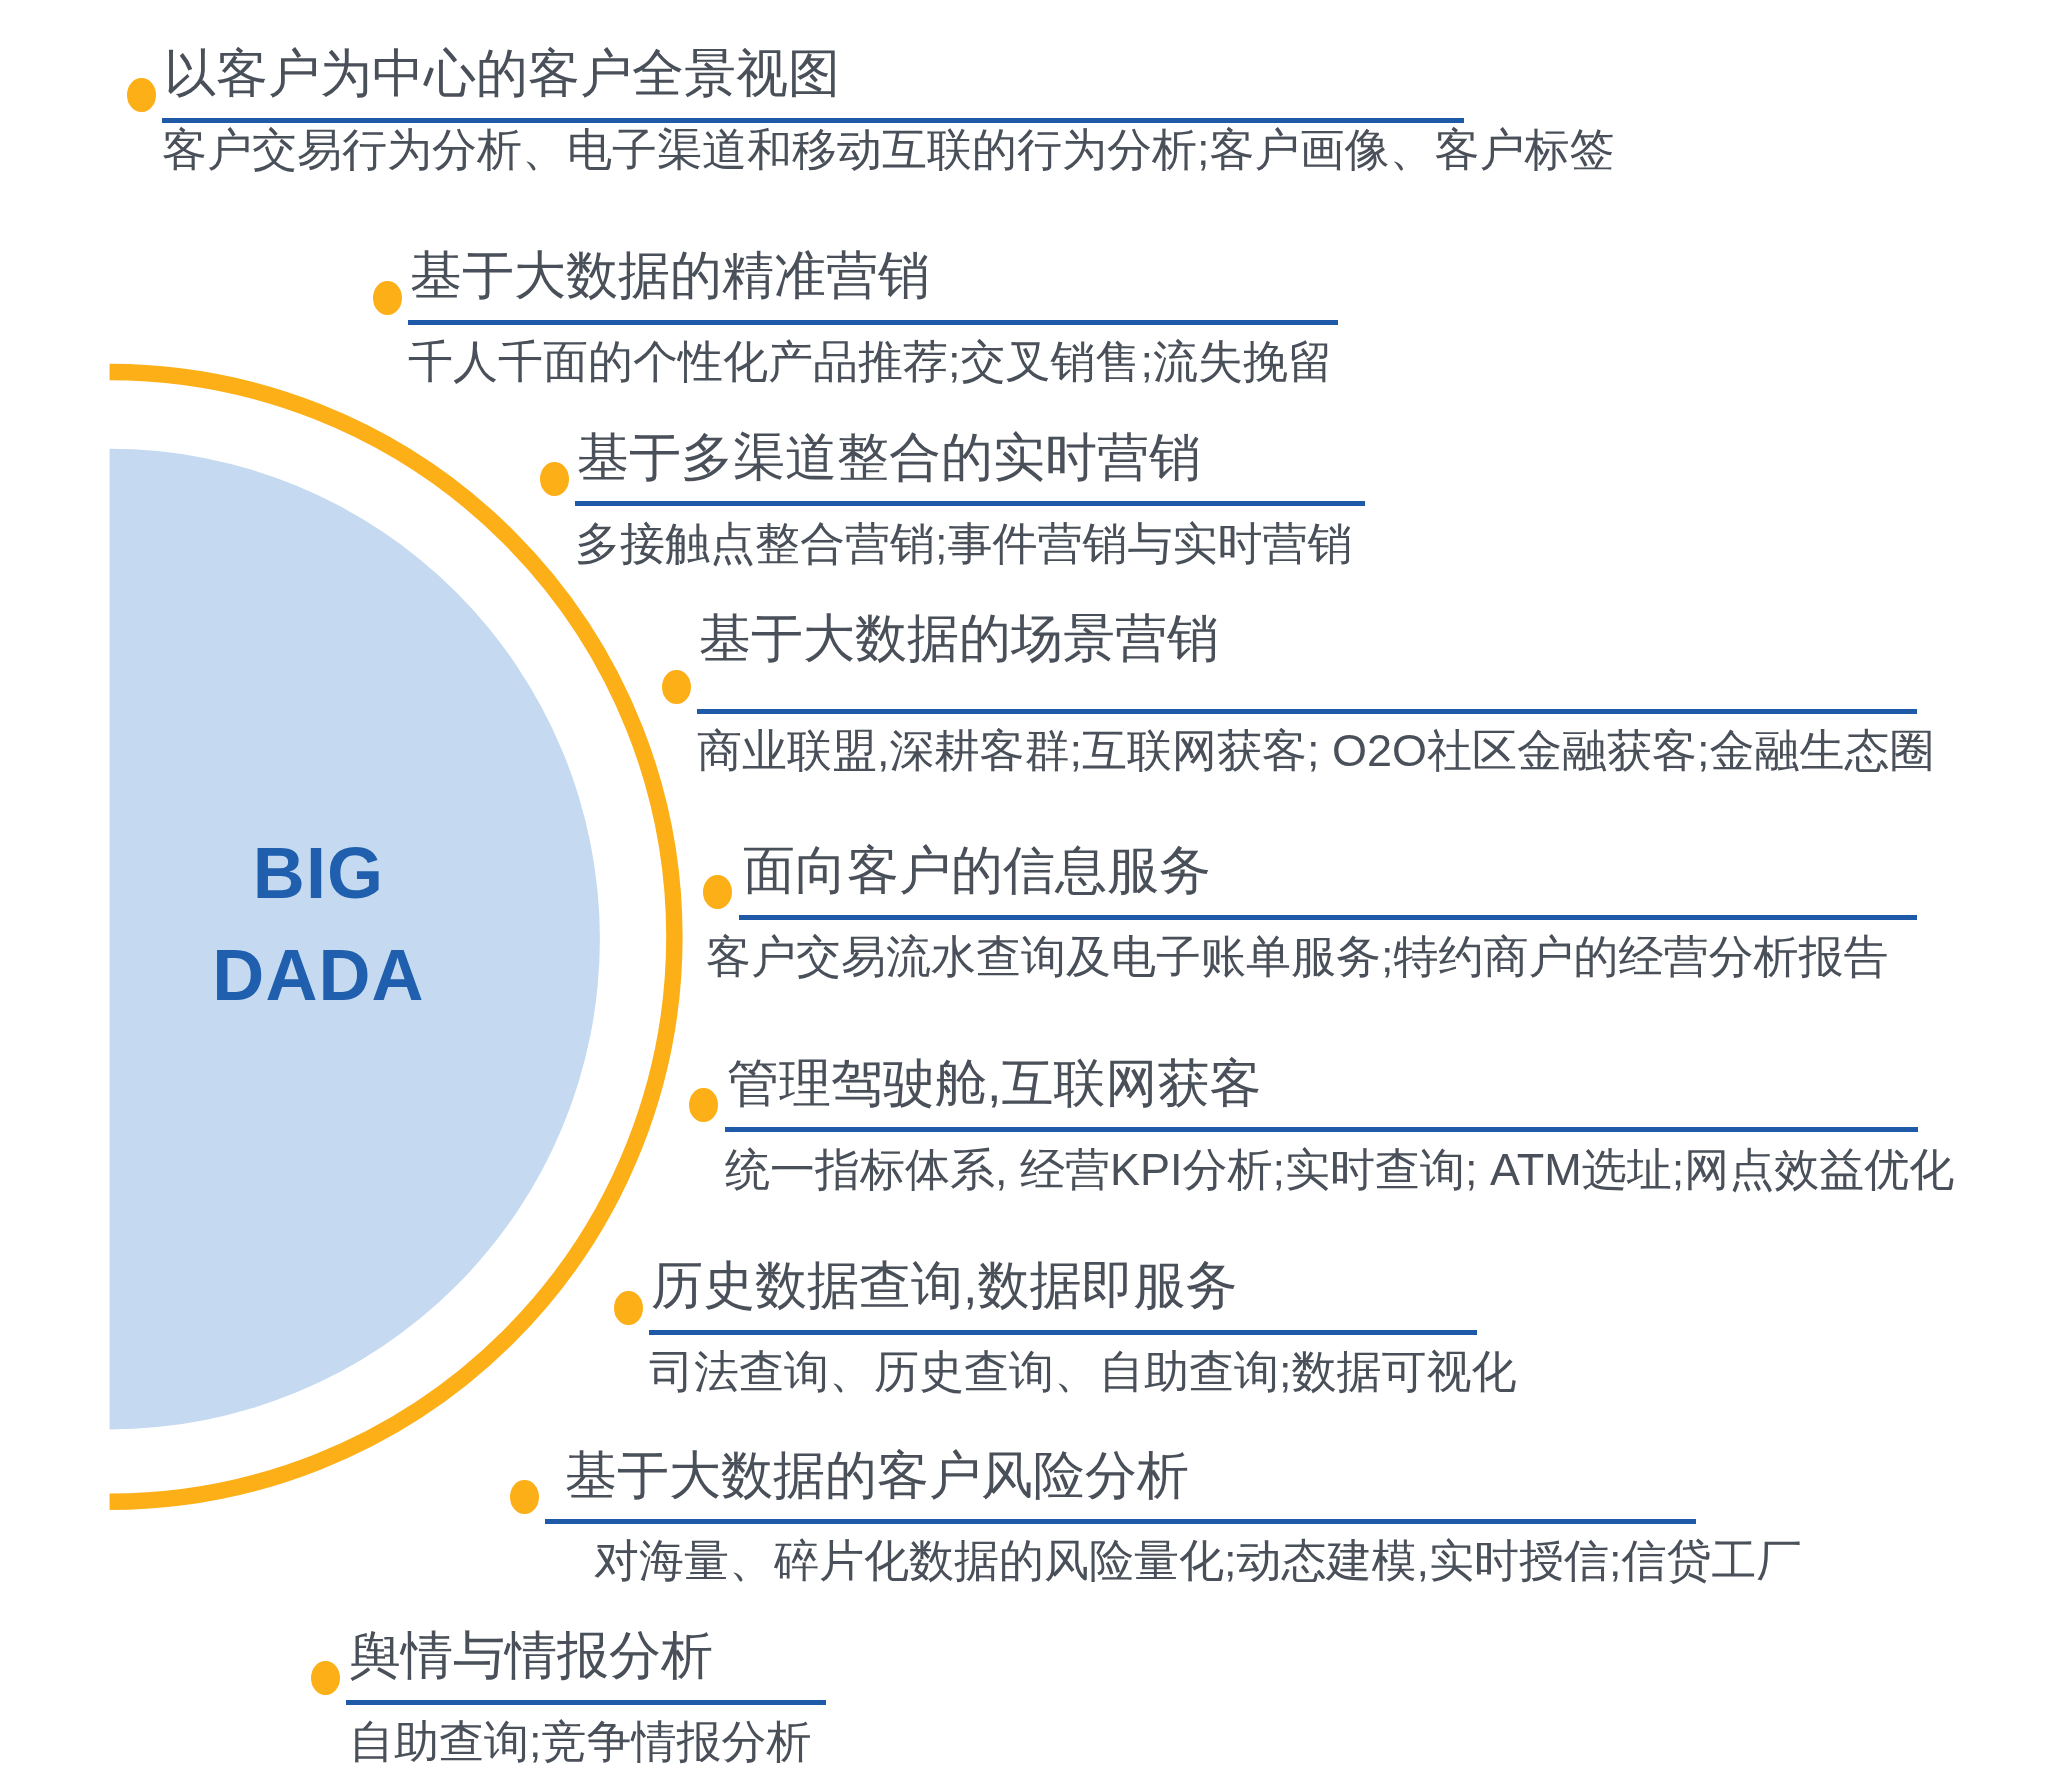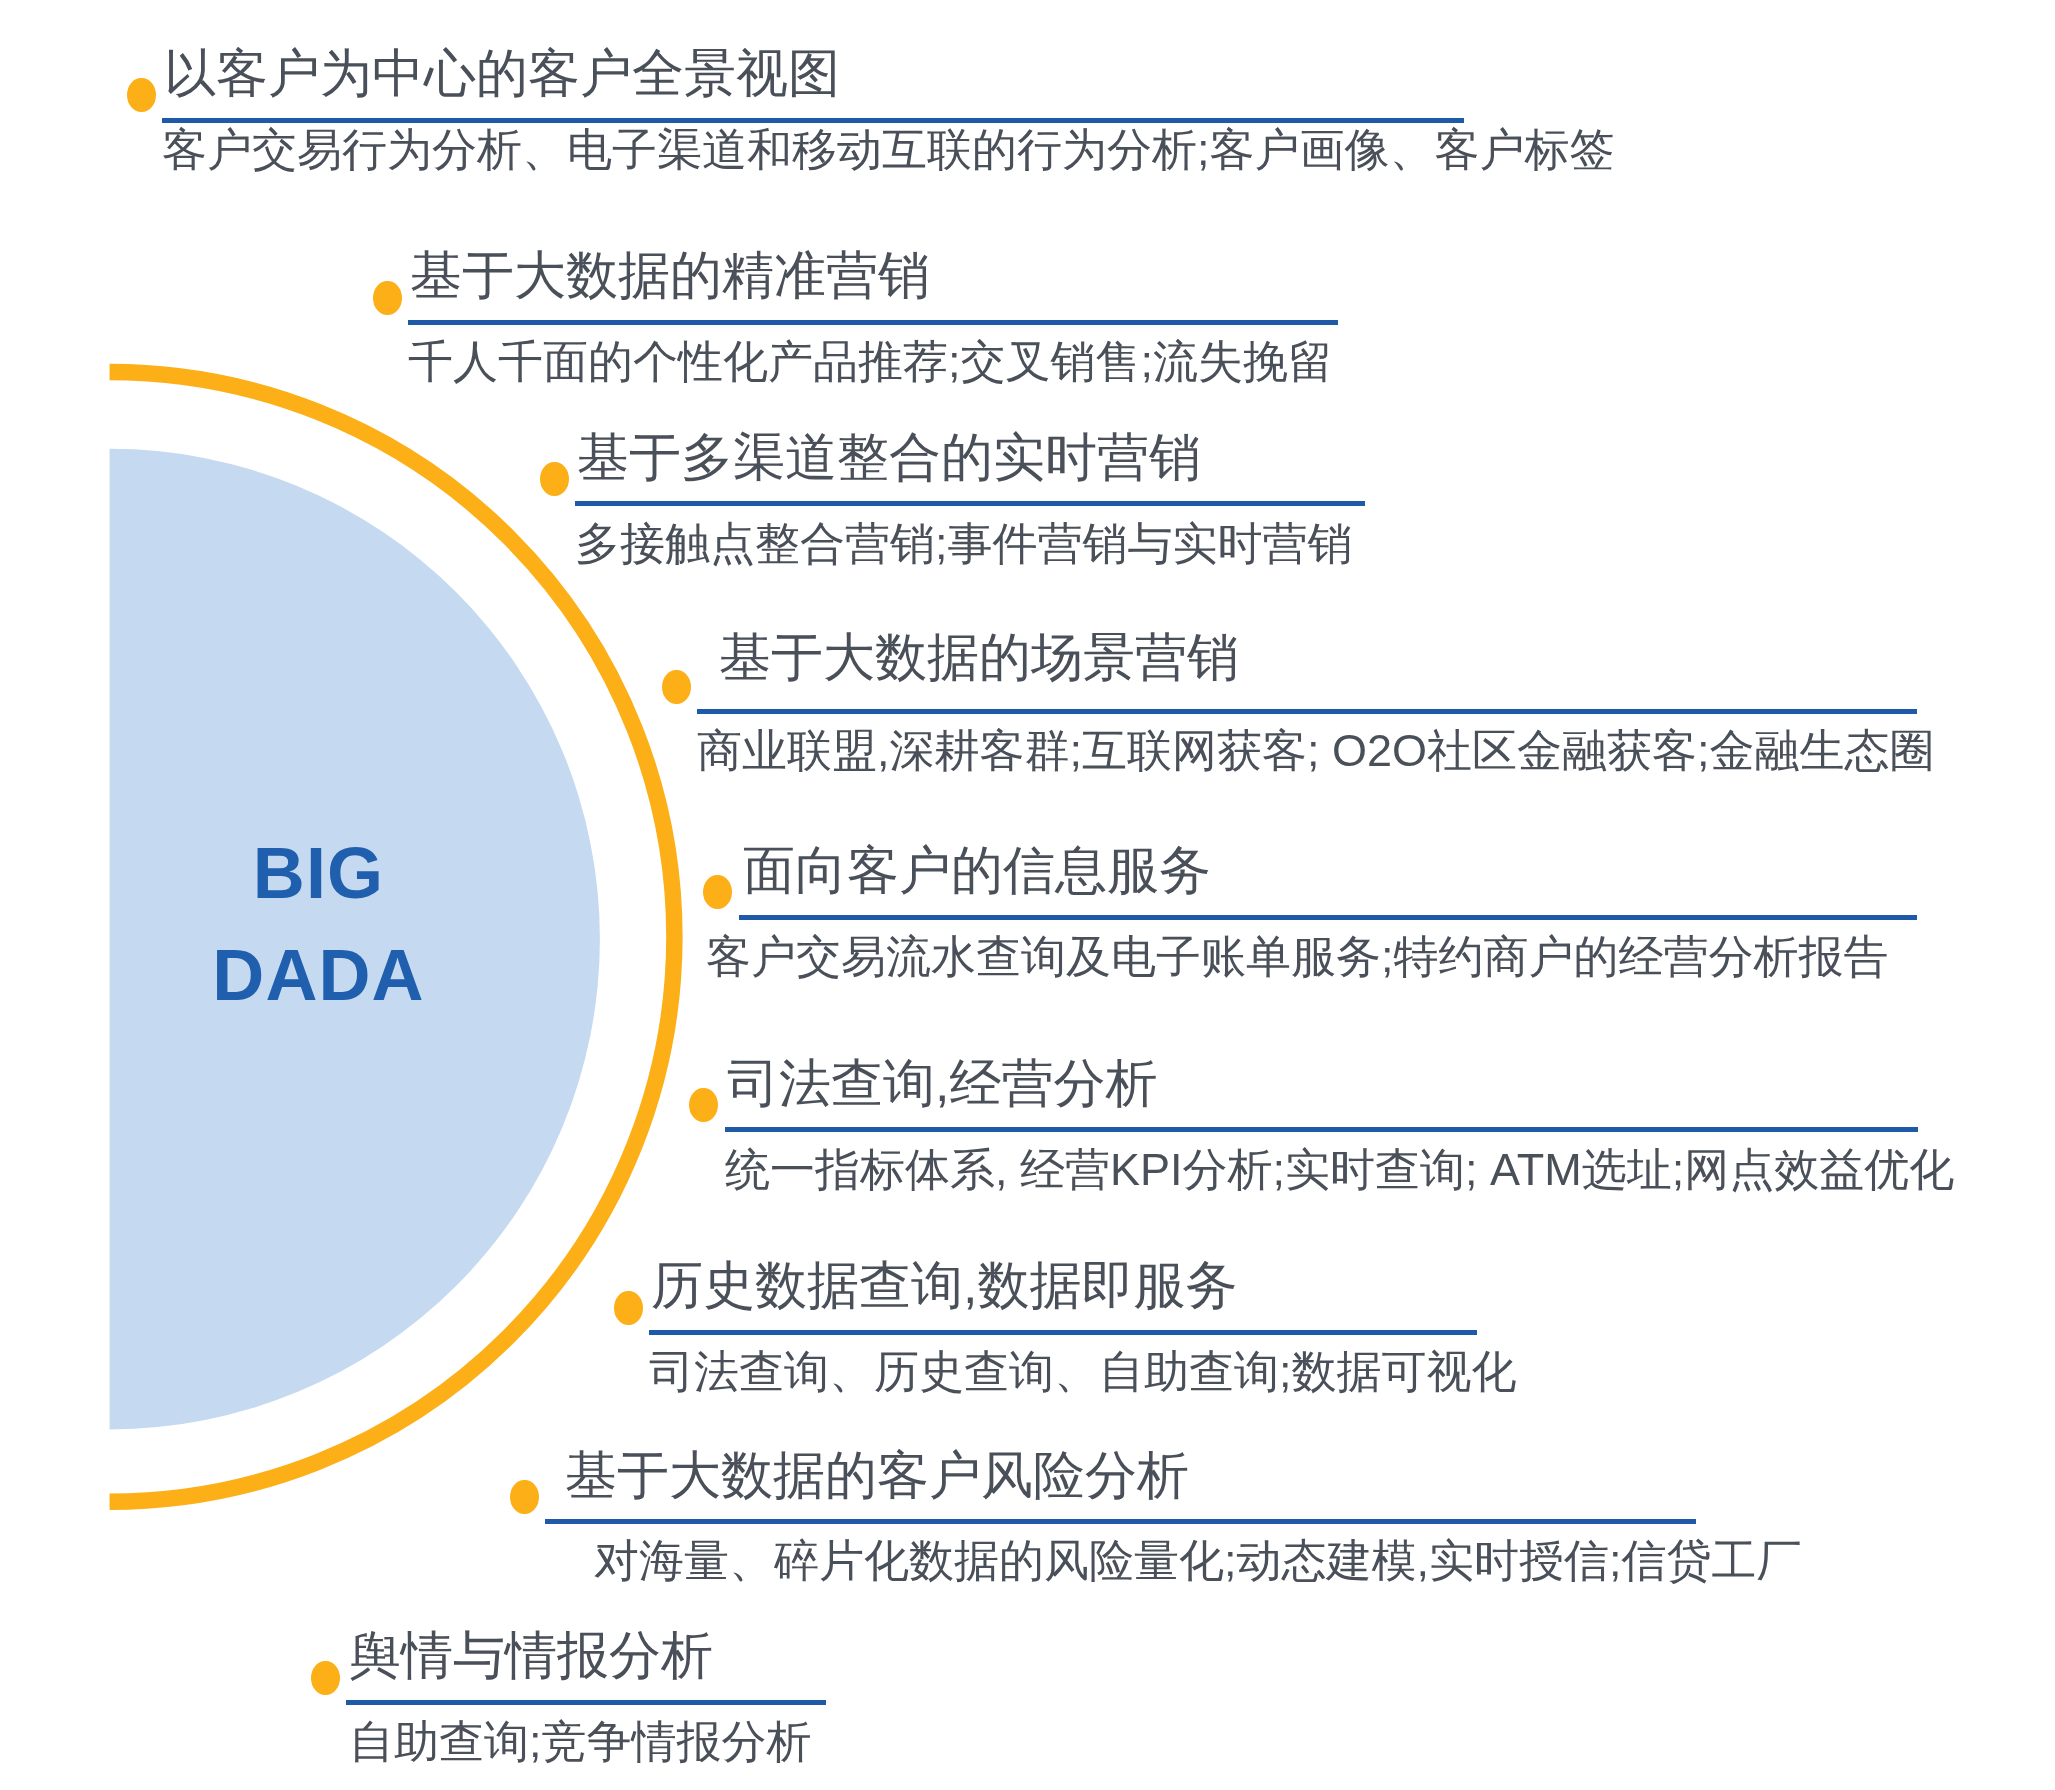--- a/index.html
+++ b/index.html
@@ -96,35 +96,35 @@
 
   <div class="block">
     <span class="dot" style="left:540px;top:462px;"></span>
     <div class="title" style="left:577px;top:431px;">基于多渠道整合的实时营销</div>
     <div class="rule" style="left:575px;top:501px;width:790px;"></div>
     <div class="sub" style="left:575px;top:521px;">多接触点整合营销;事件营销与实时营销</div>
   </div>
 
   <div class="block">
     <span class="dot" style="left:662px;top:670px;"></span>
-    <div class="title" style="left:699px;top:631px;margin-left:20px;">基于大数据的场景营销</div>
+    <div class="title" style="left:699px;top:612px;">基于大数据的场景营销</div>
     <div class="rule" style="left:697px;top:709px;width:1220px;"></div>
     <div class="sub" style="left:697px;top:728px;">商业联盟,深耕客群;互联网获客; O2O社区金融获客;金融生态圈</div>
   </div>
 
   <div class="block">
     <span class="dot" style="left:703px;top:875px;"></span>
     <div class="title" style="left:743px;top:844px;">面向客户的信息服务</div>
     <div class="rule" style="left:739px;top:915px;width:1178px;"></div>
     <div class="sub" style="left:706px;top:934px;">客户交易流水查询及电子账单服务;特约商户的经营分析报告</div>
   </div>
 
   <div class="block">
     <span class="dot" style="left:689px;top:1088px;"></span>
-    <div class="title" style="left:727px;top:1057px;">司法查询,经营分析</div>
+    <div class="title" style="left:727px;top:1057px;">管理驾驶舱,互联网获客</div>
     <div class="rule" style="left:725px;top:1127px;width:1193px;"></div>
     <div class="sub" style="left:725px;top:1147px;">统一指标体系, 经营KPI分析;实时查询; ATM选址;网点效益优化</div>
   </div>
 
   <div class="block">
     <span class="dot" style="left:614px;top:1291px;"></span>
     <div class="title" style="left:651px;top:1259px;">历史数据查询,数据即服务</div>
     <div class="rule" style="left:649px;top:1330px;width:828px;"></div>
     <div class="sub" style="left:649px;top:1349px;">司法查询、历史查询、自助查询;数据可视化</div>
   </div>

